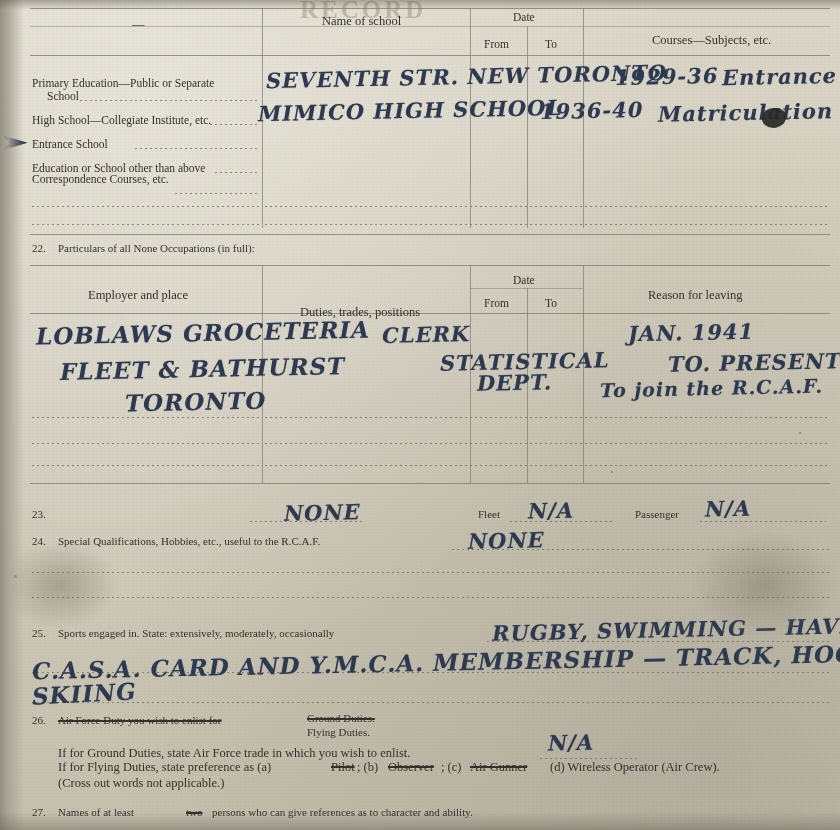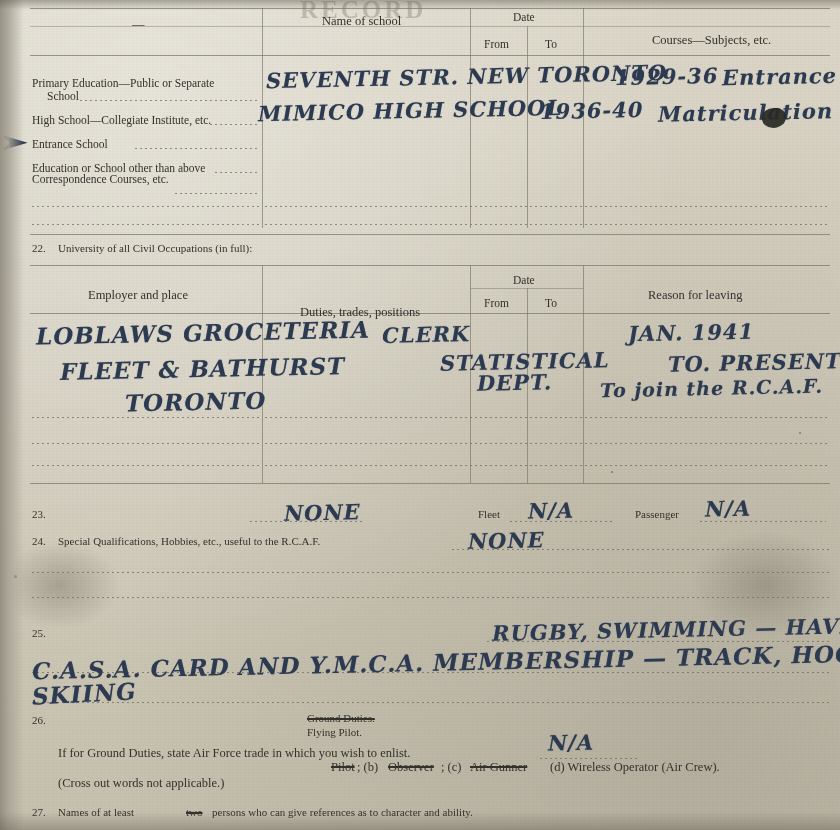--- a/index.html
+++ b/index.html
@@ -182,21 +182,21 @@
   <div class="hw caps s2 rot2" style="left:258px; top:98px;">Mimico High School</div>
   <div class="hw s2 rot2" style="left:540px; top:98px;">1936-40</div>
   <div class="hw s2 rot2" style="left:658px; top:100px;">Matriculation</div>
 
   <div class="blot" style="left:762px; top:108px; width:24px; height:20px;"></div>
 
   <div class="arrow-mark" style="left:6px; top:130px;">➤</div>
 
   <div class="hl" style="left:30px; top:234px; width:800px;"></div>
   <div class="pr lg" style="left:32px; top:242px;">22.</div>
-  <div class="pr lg" style="left:58px; top:242px;">University of all Civil Occupations (in full):</div>
+  <div class="pr lg" style="left:58px; top:242px;">Particulars of all None Occupations (in full):</div>
 
   <div class="hl" style="left:30px; top:265px; width:800px;"></div>
   <div class="hl" style="left:470px; top:288px; width:113px; opacity:.5;"></div>
   <div class="hl" style="left:30px; top:313px; width:800px;"></div>
   <div class="hl" style="left:30px; top:483px; width:800px;"></div>
 
   <div class="vl" style="left:262px; top:265px; height:218px;"></div>
   <div class="vl" style="left:470px; top:265px; height:218px;"></div>
   <div class="vl" style="left:527px; top:288px; height:195px;"></div>
   <div class="vl" style="left:583px; top:265px; height:218px;"></div>
@@ -241,36 +241,39 @@
 
   <div class="pr lg" style="left:32px; top:535px;">24.</div>
   <div class="pr lg" style="left:58px; top:535px;">Special Qualifications, Hobbies, etc., useful to the R.C.A.F.</div>
   <div class="dots" style="left:452px; top:549px; width:378px;"></div>
   <div class="hw caps s2 rot2" style="left:468px; top:528px;">None</div>
 
   <div class="dots" style="left:32px; top:572px; width:798px;"></div>
   <div class="dots" style="left:32px; top:597px; width:798px;"></div>
 
   <div class="pr lg" style="left:32px; top:627px;">25.</div>
+  <div class="pr lg" style="left:58px; top:627px;">Sports engaged in.   State: extensively, moderately, occasionally</div>
   <div class="dots" style="left:487px; top:641px; width:343px;"></div>
   <div class="dots" style="left:32px; top:672px; width:798px;"></div>
   <div class="dots" style="left:32px; top:702px; width:798px;"></div>
 
   <div class="hw caps s2 rot2" style="left:492px; top:617px;">Rugby, Swimming — have</div>
   <div class="hw caps s4 rot2" style="left:32px; top:648px;">C.A.S.A. card and Y.M.C.A. membership — Track, Hockey</div>
   <div class="hw caps s4 rot3" style="left:32px; top:680px;">Skiing</div>
 
   <div class="pr lg" style="left:32px; top:714px;">26.</div>
+  <div class="pr lg strike" style="left:58px; top:714px;">Air Force Duty you wish to enlist for</div>
   <div class="pr lg strike" style="left:307px; top:712px;">Ground Duties.</div>
-  <div class="pr lg" style="left:307px; top:726px;">Flying Pilot.</div>
+  <div class="pr lg" style="left:307px; top:726px;">Flying Duties.</div>
 
   <div class="pr md" style="left:58px; top:746px;">If for Ground Duties, state Air Force trade in which you wish to enlist.</div>
   <div class="dots" style="left:540px; top:758px; width:100px;"></div>
   <div class="hw s2 rot2" style="left:548px; top:730px;">N/A</div>
 
+  <div class="pr md" style="left:58px; top:760px;">If for Flying Duties, state preference as (a)</div>
   <div class="pr md strike" style="left:331px; top:760px;">Pilot</div>
   <div class="pr md" style="left:357px; top:760px;">; (b)</div>
   <div class="pr md strike" style="left:388px; top:760px;">Observer</div>
   <div class="pr md" style="left:441px; top:760px;">; (c)</div>
   <div class="pr md strike" style="left:470px; top:760px;">Air Gunner</div>
   <div class="pr md" style="left:550px; top:760px;">(d) Wireless Operator (Air Crew).</div>
 
   <div class="pr md" style="left:58px; top:776px;">(Cross out words not applicable.)</div>
 
   <div class="pr lg" style="left:32px; top:806px;">27.</div>

